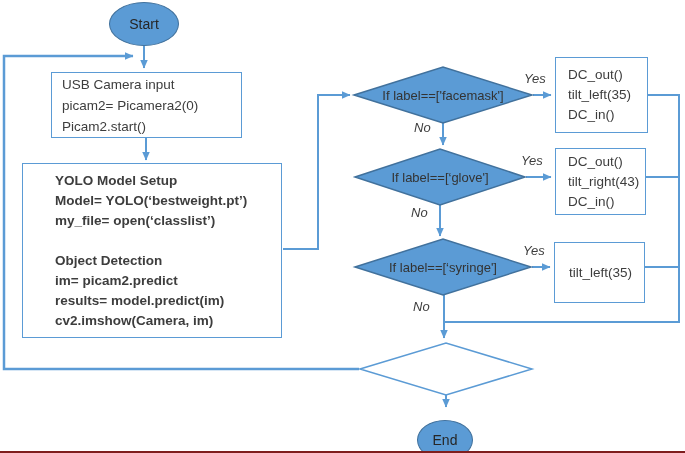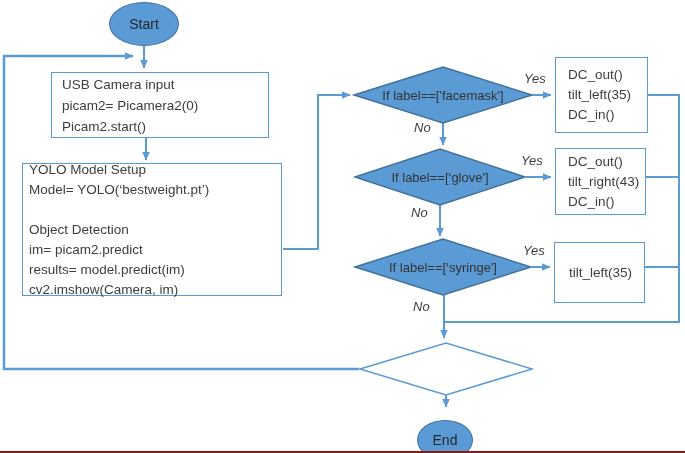--- a/index.html
+++ b/index.html
@@ -60,29 +60,30 @@
     <polygon points="360,369 446,343 532,369 446,395" fill="#ffffff" stroke="#5b9bd5" stroke-width="1.5"></polygon>
   </svg>
 
   <div class="oval" style="left:109px;top:2px;width:70px;height:44px;">
     <span>Start</span>
   </div>
   <div class="oval" style="left:417px;top:420px;width:56px;height:40px;">
     <span>End</span>
   </div>
 
-  <div class="pbox" style="left:51px;top:72px;width:218px;height:66px;padding-left:10px;">
+  <div class="pbox" style="left:51px;top:72px;width:191px;height:66px;padding-left:10px;">
     <div class="line">USB Camera input</div>
     <div class="line">picam2= Picamera2(0)</div>
     <div class="line">Picam2.start()</div>
   </div>
 
-  <div class="pbox small" style="left:22px;top:163px;width:260px;height:133px;padding-left:6px;">
+  <div class="pbox small" style="left:22px;top:163px;width:260px;height:175px;padding-left:32px;font-weight:bold;">
     <div class="line">YOLO Model Setup</div>
     <div class="line">Model= YOLO(‘bestweight.pt’)</div>
+    <div class="line">my_file= open(‘classlist’)</div>
     <div class="line"></div>
     <div class="line">Object Detection</div>
     <div class="line">im= picam2.predict</div>
     <div class="line">results= model.predict(im)</div>
     <div class="line">cv2.imshow(Camera, im)</div>
   </div>
 
   <div class="pbox small" style="left:555px;top:57px;width:93px;height:76px;padding-left:12px;">
     <div class="line">DC_out()</div>
     <div class="line">tilt_left(35)</div>

